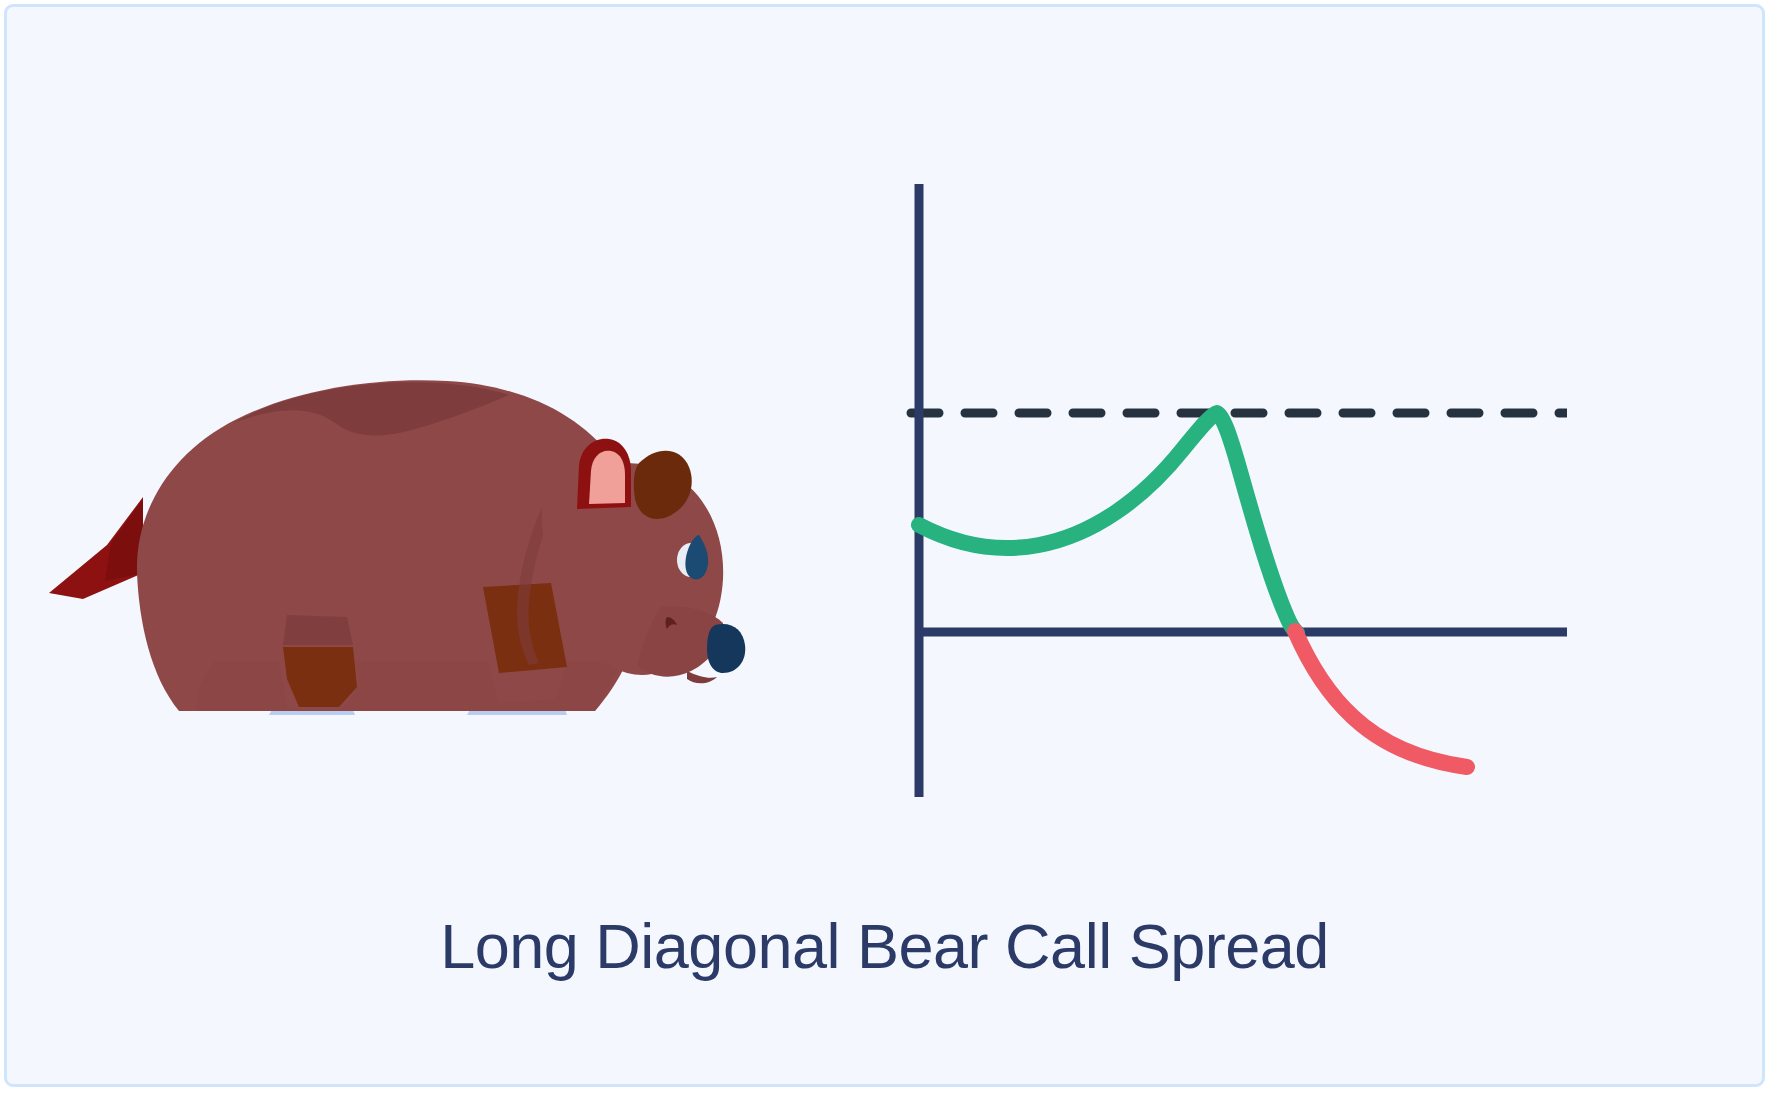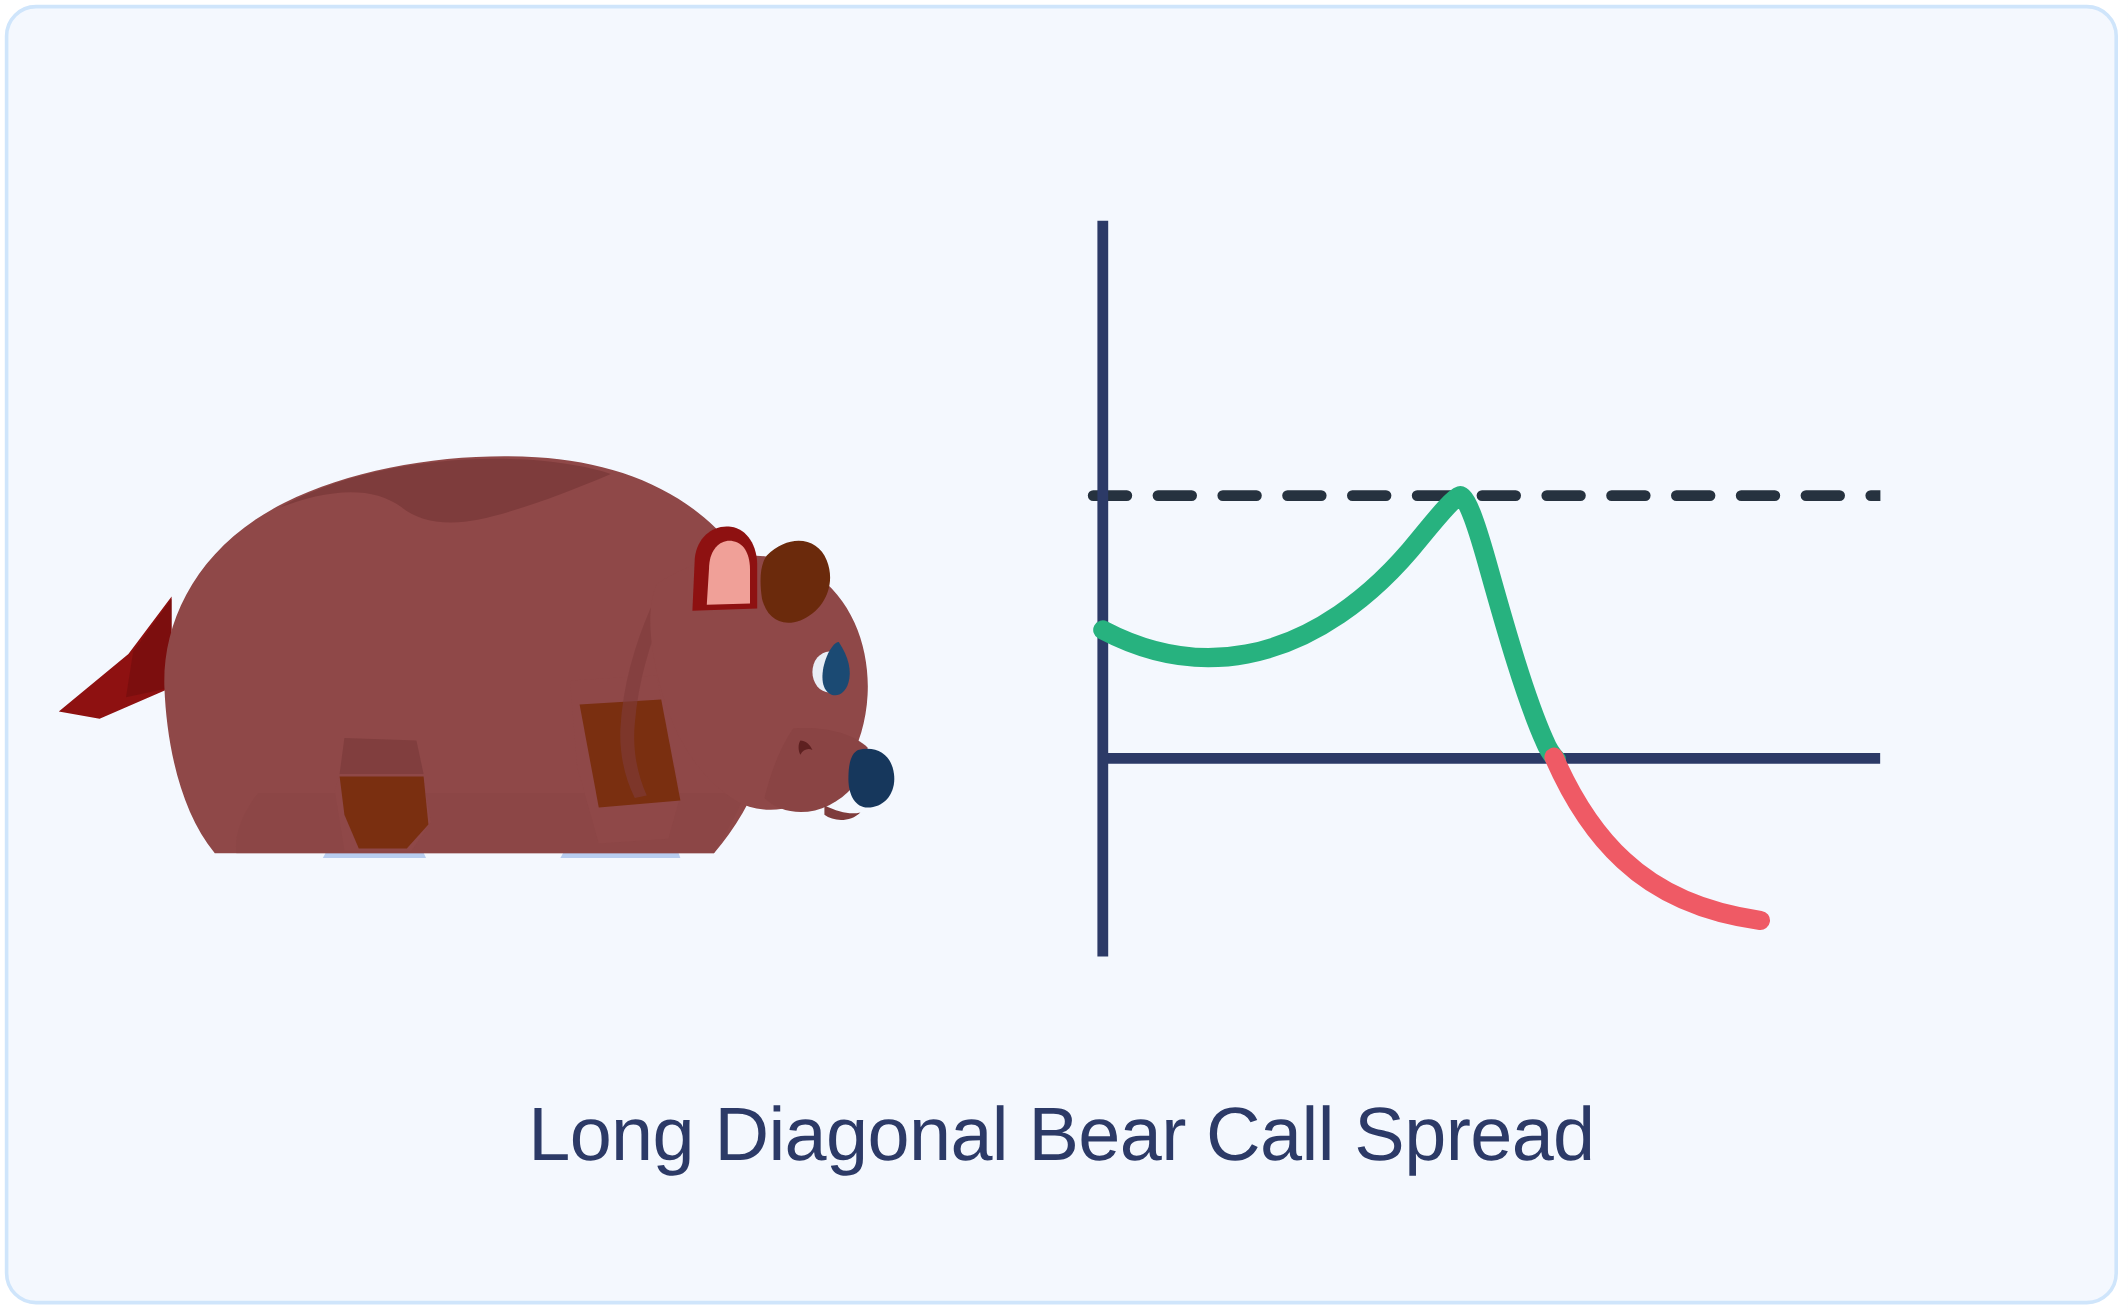--- a/index.html
+++ b/index.html
@@ -16,21 +16,21 @@
 
   #card {
     position: absolute;
     left: 4px;
     top: 4px;
     width: 1761px;
     height: 1083px;
     box-sizing: border-box;
     background: #f4f8fe;
     border: 3px solid #cfe5fb;
-    border-radius: 26px;
+    border-radius: 9px;
   }
 
   #illustration {
     position: absolute;
     left: 40px;
     top: 360px;
     width: 720px;
     height: 420px;
   }
 

